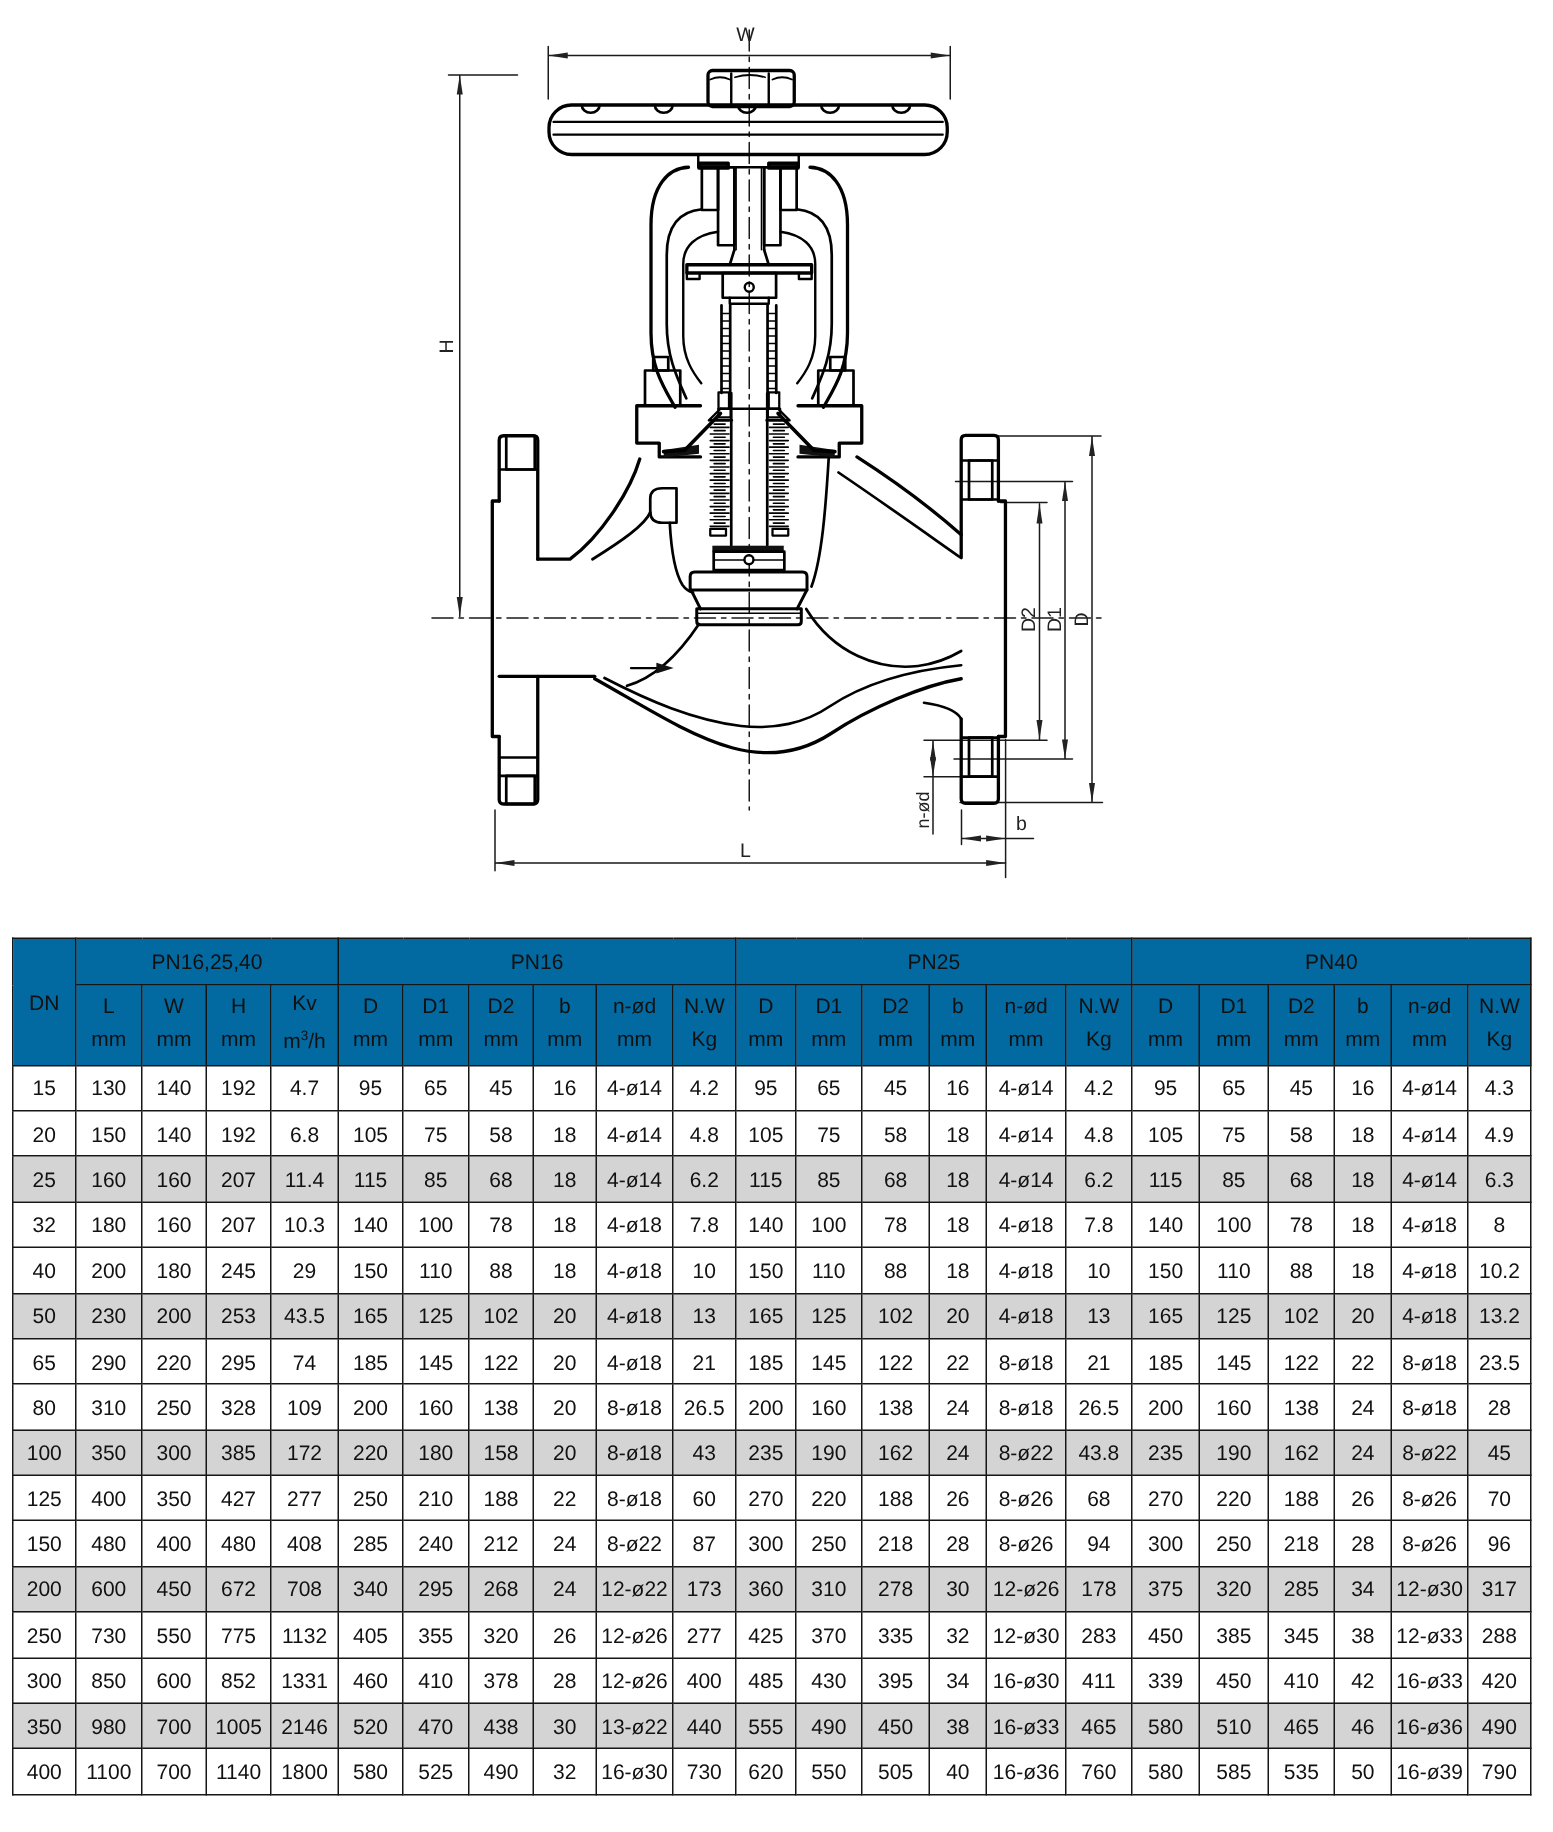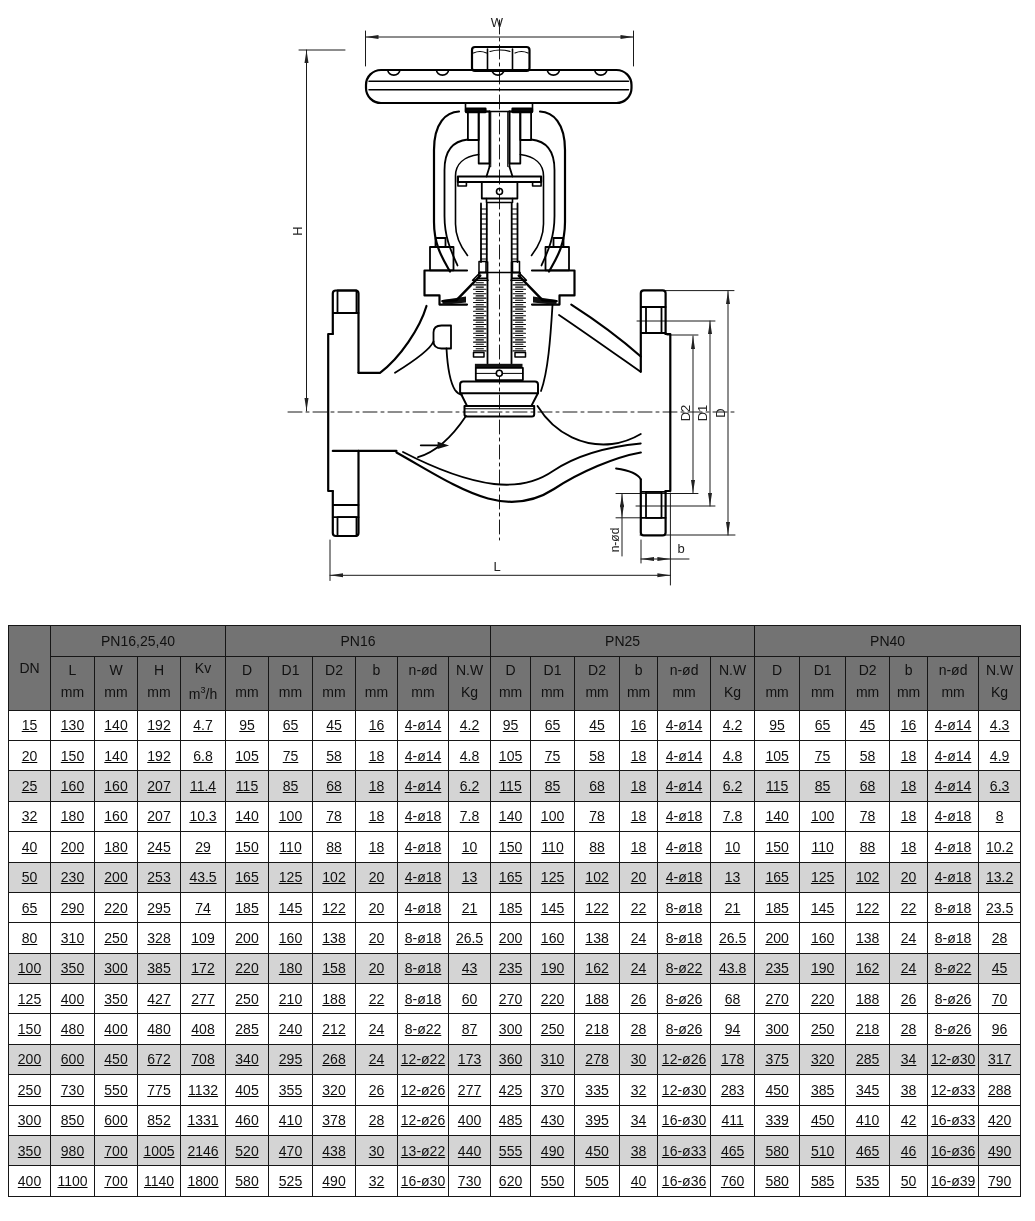--- a/index.html
+++ b/index.html
@@ -1,24 +1,24 @@
 <!DOCTYPE html>
 <html><head>
 <meta charset="utf-8">
 <style>
 html,body{margin:0;padding:0;background:#fff;}
 body{width:1035px;height:1221px;position:relative;font-family:"Liberation Sans",sans-serif;}
 #draw{position:absolute;left:0;top:0;}
 table{position:absolute;left:8px;top:625px;width:1012px;border-collapse:collapse;table-layout:fixed;font-family:"Liberation Sans",sans-serif;}
 td,th{border:1.5px solid #161616;text-align:center;vertical-align:middle;padding:0;font-weight:normal;font-size:14px;color:#111;}
-th{background:#737373;}
+th{background:#0369a1;}
 tr.g td{background:#d4d4d4;}
 thead tr.r1 th{height:30px;}
 thead tr.r2 th{height:38px;line-height:22px;padding-bottom:5px;}
-tbody tr{height:30.38px;text-decoration:underline;}
+tbody tr{height:30.38px;}
 sup{font-size:9px;}
 </style>
 </head>
 <body>
 <svg id="draw" width="1035" height="620" viewBox="0 0 1035 620">
 <g fill="none" stroke="#000" stroke-width="2.2" stroke-linecap="round" stroke-linejoin="round">
 <g stroke="#1a1a1a" stroke-width="1">
 
 <path stroke-dasharray="14,4,3,4" d="M499.5,20 V540"></path>
 

